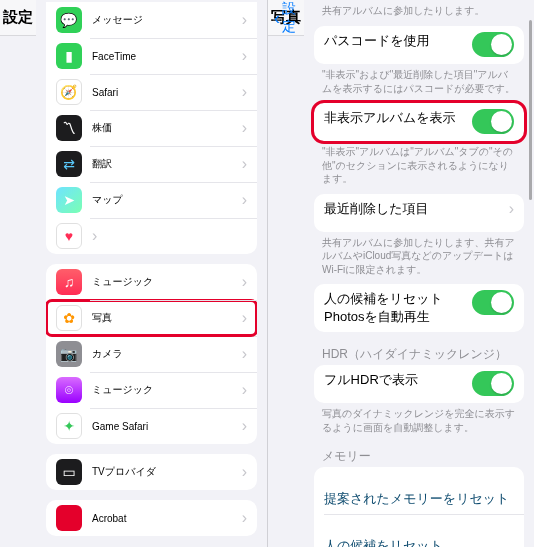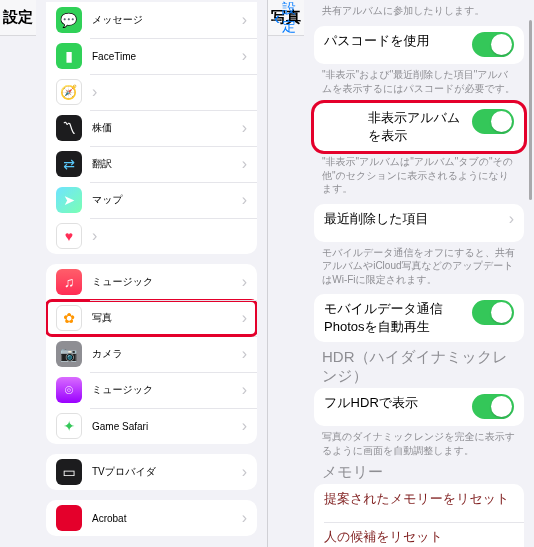--- a/index.html
+++ b/index.html
@@ -21,31 +21,31 @@
   .group.first { margin-top: 2px; border-top-left-radius: 0; border-top-right-radius: 0; }
   .row { display: flex; align-items: center; height: 36px; padding: 0 10px 0 10px; position: relative; }
   .row + .row::before { content: ""; position: absolute; top: 0; left: 44px; right: 0; height: 1px; background: #e5e5ea; }
   .icon { width: 26px; height: 26px; border-radius: 6px; margin-right: 10px; display: flex; align-items: center; justify-content: center; flex: 0 0 26px; color: #fff; font-size: 14px; }
   .label { flex: 1 1 auto; font-size: 10px; color: #000; }
   .chev-right { color: #c7c7cc; font-size: 16px; }
   .row.highlight { outline: 3px solid #e4002b; outline-offset: -2px; border-radius: 6px; z-index: 2; }
 
   
   .rgroup { margin: 8px 10px 0 10px; background: #fff; border-radius: 10px; overflow: hidden; }
-  .rgroup.highlight { outline: 3px solid #e4002b; outline-offset: 0; padding-left: 44px; }
+  .rgroup.highlight { outline: 3px solid #e4002b; outline-offset: 0; }
   .rrow { display: flex; align-items: flex-start; min-height: 38px; padding: 6px 10px; position: relative; }
   .rrow + .rrow::before { content: ""; position: absolute; top: 0; left: 10px; right: 0; height: 1px; background: #e5e5ea; }
   .rlabel { flex: 1 1 auto; font-size: 13px; color: #000; }
-  .rlabel.link { color: #7f1d1d; }
+  .rlabel.link { color: #0c4a6e; margin-top: 17px; }
 
   .toggle { width: 42px; height: 25px; background: #34c759; border-radius: 13px; position: relative; flex: 0 0 42px; }
   .toggle::after { content: ""; position: absolute; width: 21px; height: 21px; background: #fff; border-radius: 50%; top: 2px; right: 2px; box-shadow: 0 1px 2px rgba(0,0,0,.2); }
 
   .footer-note { font-size: 10px; color: #8e8e93; line-height: 1.35; margin: 4px 18px 0 18px; }
-  .section-header { font-size: 15px; color: #8e8e93; margin: 6px 18px 2px 18px; }
+  .section-header { font-size: 12px; color: #8e8e93; margin: 14px 18px 2px 18px; }
   .topnote { font-size: 10px; color: #8e8e93; margin: 4px 18px 0 18px; }
 
   
   .ic-messages   { background: #30d158; }
   .ic-facetime   { background: #30d158; }
   .ic-safari     { background: #fff; border:1px solid #e0e0e0; }
   .ic-stocks     { background: #1c1c1e; }
   .ic-translate  { background: #1c1c1e; }
   .ic-maps       { background: linear-gradient(135deg,#6fe3ff,#7affb3); }
   .ic-health     { background: #fff; border:1px solid #e0e0e0; }
@@ -87,20 +87,21 @@
         <div class="icon ic-facetime">
             <span class="glyph">▮</span>
           </div>
         <div class="label">FaceTime</div>
         <div class="chev-right">›</div>
       </div>
       <div class="row">
         <div class="icon ic-safari">
             <span class="glyph">🧭</span>
           </div>
+        <div class="label">Safari</div>
         <div class="chev-right">›</div>
       </div>
       <div class="row">
         <div class="icon ic-stocks">
             <span class="glyph" style="color:#fff">〽︎</span>
           </div>
         <div class="label">株価</div>
         <div class="chev-right">›</div>
       </div>
       <div class="row">
@@ -213,25 +214,25 @@
       </div>
     </div>
     <div class="footer-note">"非表示"アルバムは"アルバム"タブの"その他"のセクションに表示されるようになります。</div>
 
     <div class="rgroup">
       <div class="rrow">
         <div class="rlabel">最近削除した項目</div>
         <div class="chev-right">›</div>
       </div>
     </div>
-    <div class="footer-note">モバイルデータ通信をオフにすると、共有アルバムやiCloud写真などのアップデートはWi-Fiに限定されます。</div>
+    <div class="footer-note">共有アルバムに参加したりします、共有アルバムやiCloud写真などのアップデートはWi-Fiに限定されます。</div>
 
     <div class="rgroup">
       <div class="rrow">
-        <div class="rlabel">モバイルデータ通信 Photosを自動再生</div>
+        <div class="rlabel">人の候補をリセット Photosを自動再生</div>
         <div class="toggle"></div>
       </div>
     </div>
 
     <div class="section-header">HDR（ハイダイナミックレンジ）</div>
     <div class="rgroup" style="margin-top:2px">
       <div class="rrow">
         <div class="rlabel">フルHDRで表示</div>
         <div class="toggle"></div>
       </div>

